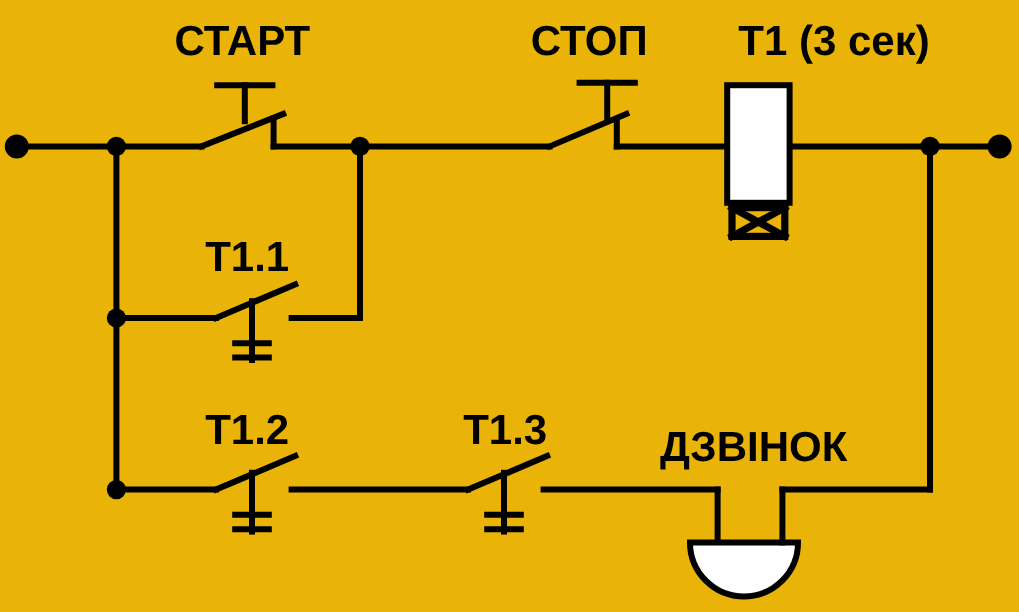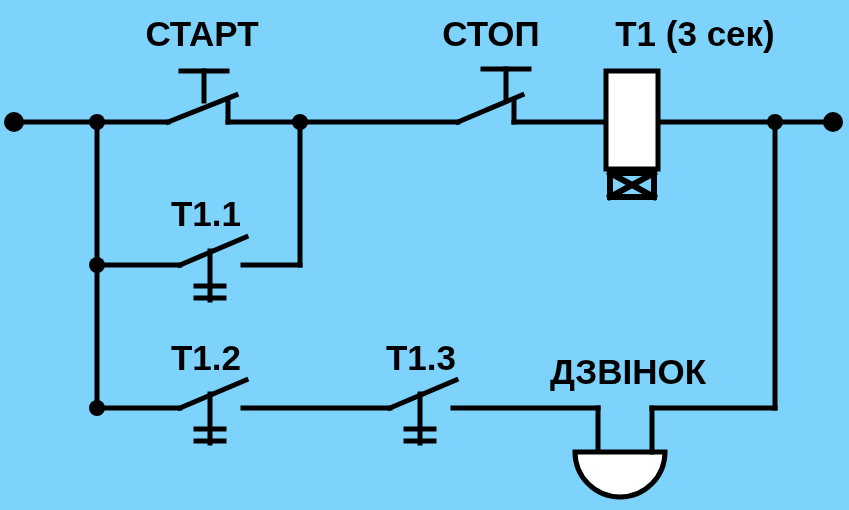--- a/index.html
+++ b/index.html
@@ -3,21 +3,21 @@
 <meta charset="utf-8">
 <style>
   html, body {
     margin: 0;
     padding: 0;
     background: #ffffff;
   }
   .canvas {
     width: 849px;
     height: 510px;
-    background: #7dd3fc;
+    background: #eab308;
     position: relative;
     overflow: hidden;
     font-family: "Liberation Sans", sans-serif;
   }
   svg { display: block; }
   .w {
     stroke: #000000;
     stroke-width: 5;
     fill: none;
     stroke-linecap: square;

